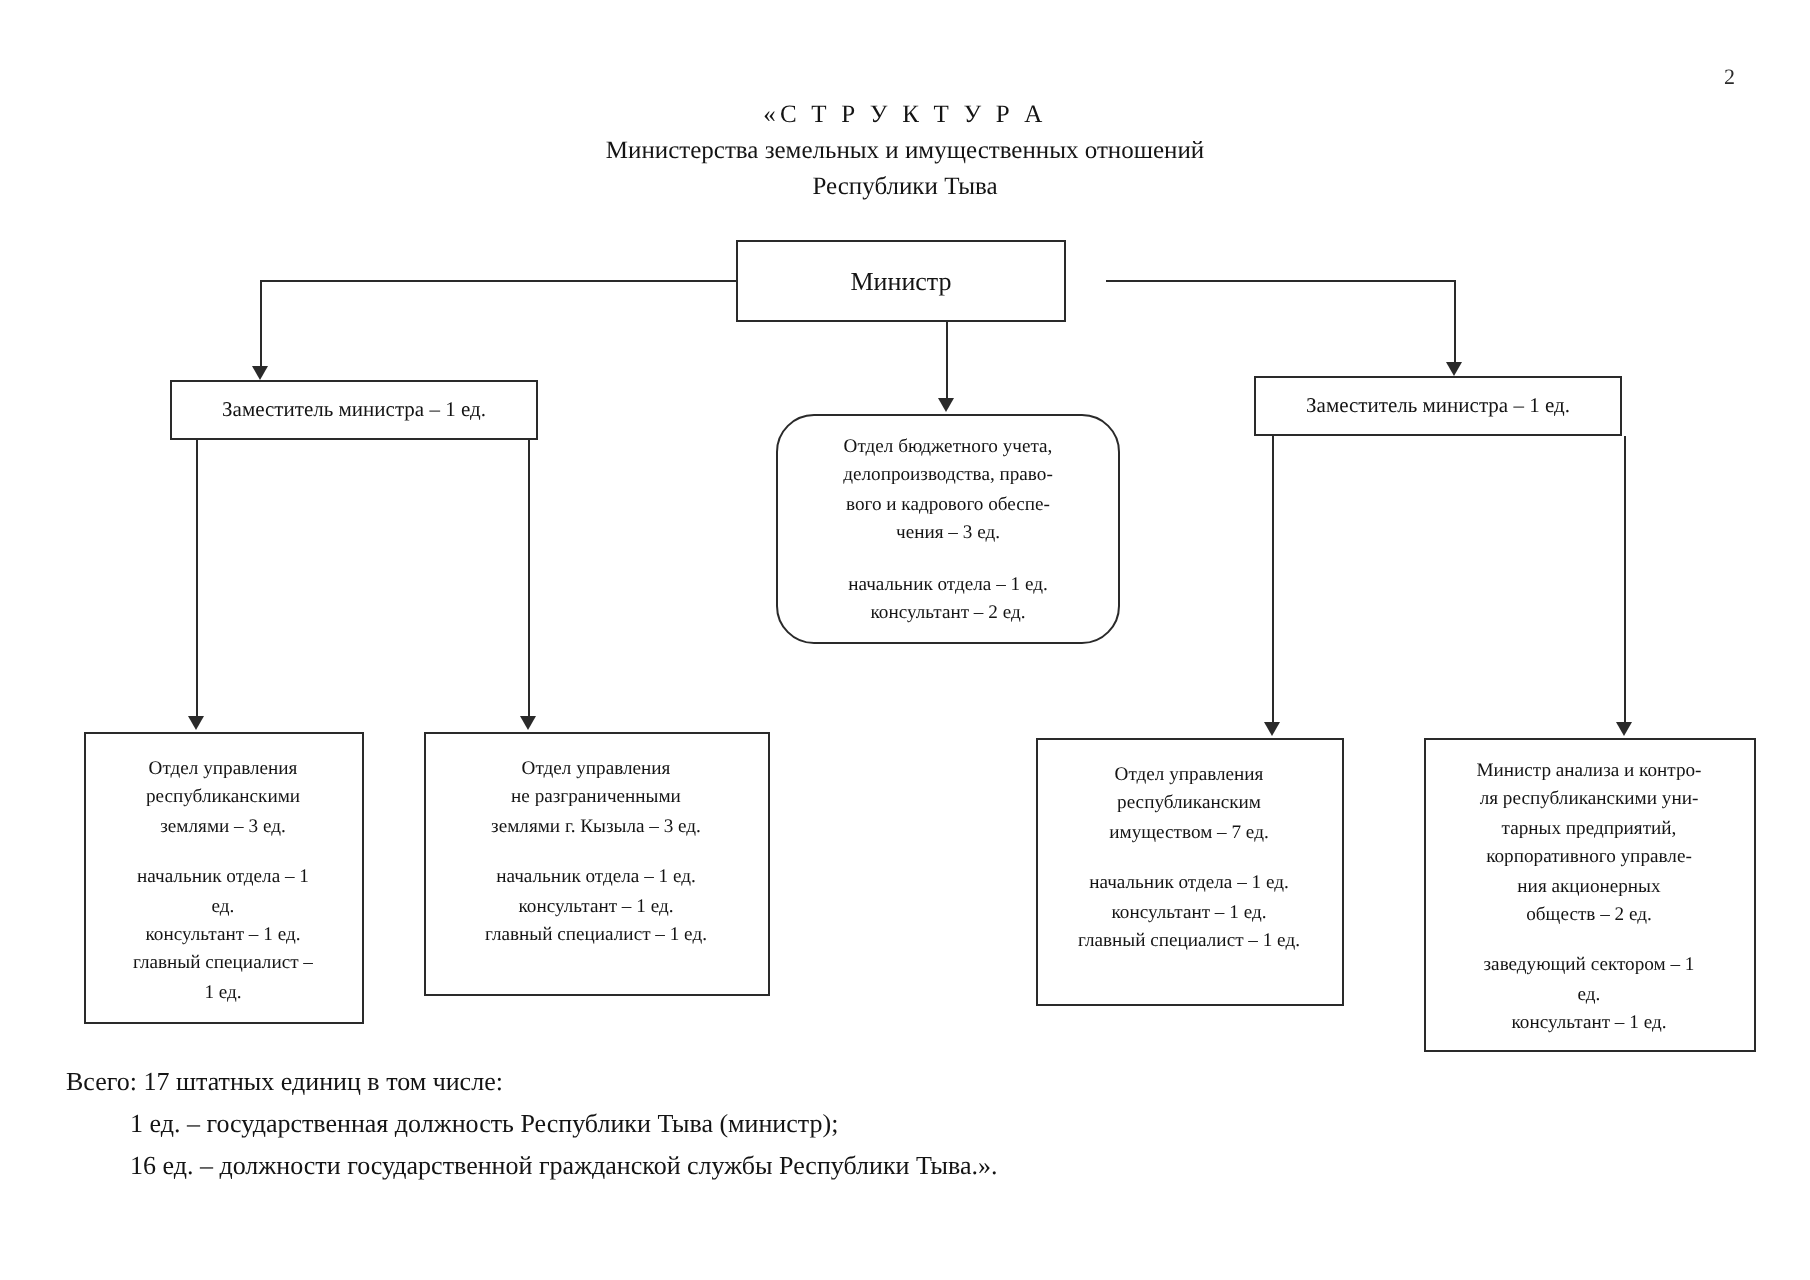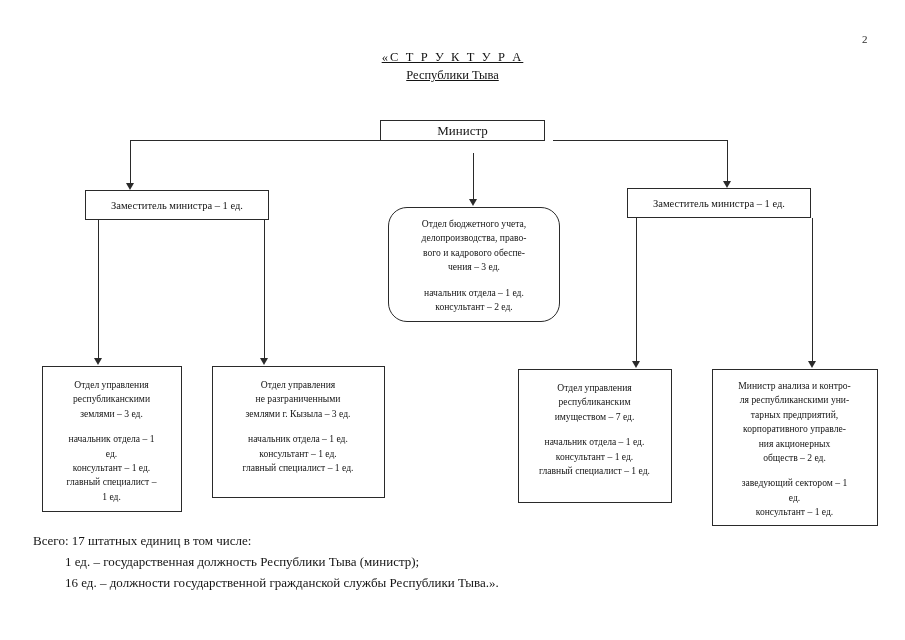--- a/index.html
+++ b/index.html
@@ -23,21 +23,20 @@
     font-size:11px;
     color:#2b2b2b;
   }
 
   
   .title-block{
     position:absolute;
     left:0;top:49px;width:905px;
     text-align:center;
     line-height:1.42;
-    text-decoration:underline;
   }
   .title-line{
     display:block;
     font-size:12.5px;
     color:#141414;
     white-space:nowrap;
   }
   .title-line.l1{ letter-spacing:2.1px; }
 
   
@@ -50,21 +49,21 @@
     color:#141414;
   }
   .node .ln{
     display:block;
     white-space:nowrap;
   }
   .node .spacer{ display:block; height:11px; }
 
   
   .n-minister{
-    left:380px;top:120px;width:165px;height:21px;
+    left:368px;top:120px;width:165px;height:41px;
     font-size:13px;
     display:flex;align-items:center;justify-content:center;
   }
 
   
   .n-deputy{
     width:184px;height:30px;
     font-size:10.5px;
     display:flex;align-items:center;justify-content:center;
   }
@@ -119,20 +118,21 @@
 </style>
 </head>
 <body>
 
 <div class="page">
 
   <div class="page-number">2</div>
 
   <div class="title-block">
     <span class="title-line l1">«С Т Р У К Т У Р А</span>
+    <span class="title-line">Министерства земельных и имущественных отношений</span>
     <span class="title-line">Республики Тыва</span>
   </div>
 
   <div class="ln-h" style="left:130px;top:140px;width:258px;"></div>
   <div class="ln-v" style="left:130px;top:140px;height:44px;"></div>
   <div class="arrow" style="left:126px;top:183px;"></div>
 
   <div class="ln-h" style="left:553px;top:140px;width:175px;"></div>
   <div class="ln-v" style="left:727px;top:140px;height:42px;"></div>
   <div class="arrow" style="left:723px;top:181px;"></div>

